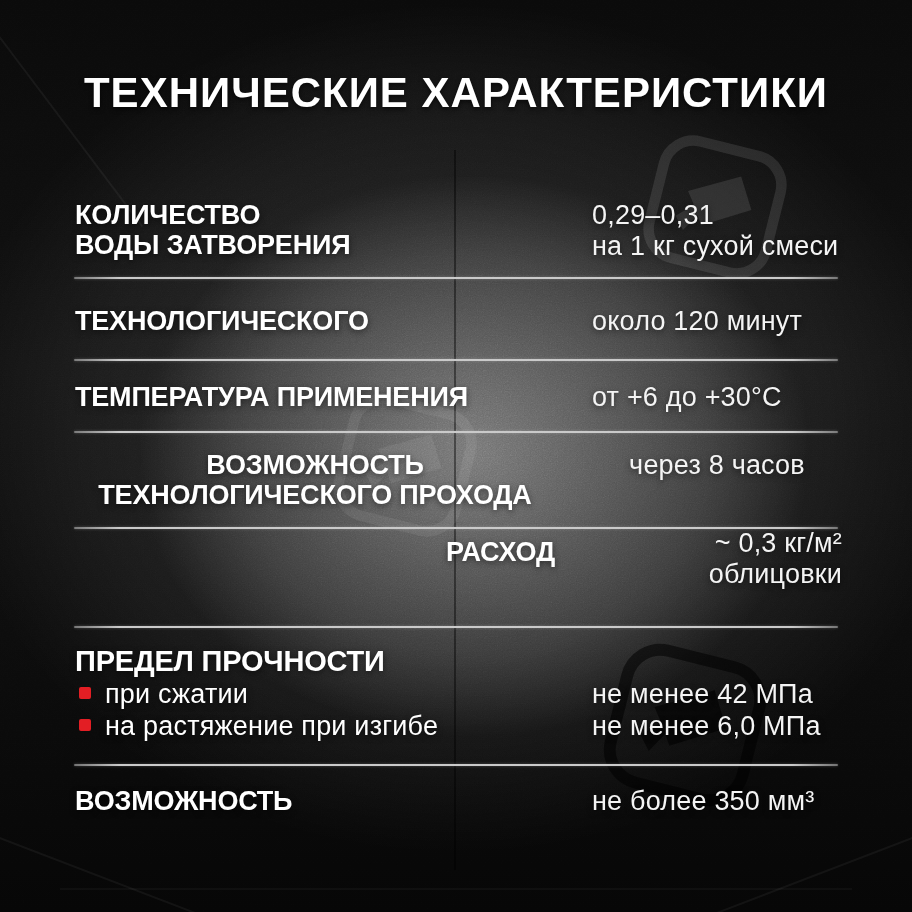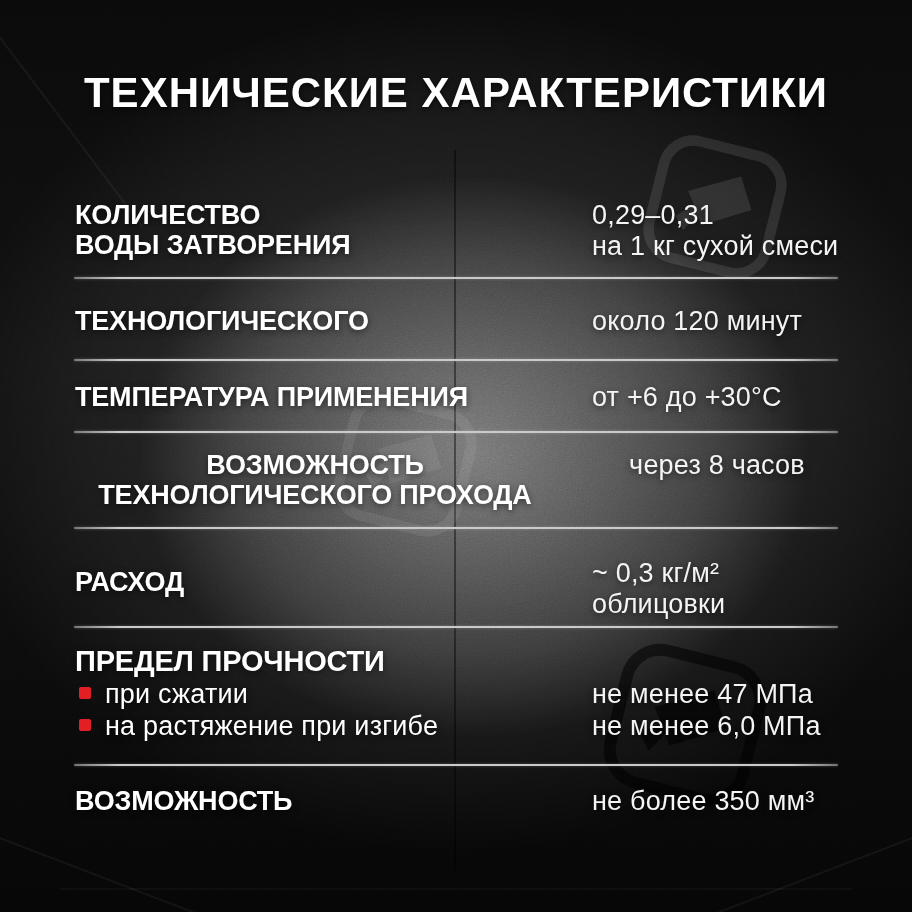--- a/index.html
+++ b/index.html
@@ -37,21 +37,21 @@
   .label{position:absolute;left:0;top:0;width:480px;font-weight:bold;
          font-size:27px;line-height:30px;letter-spacing:-0.2px;
          text-shadow:0 2px 6px rgba(0,0,0,0.55);}
   .value{position:absolute;left:517px;top:0;width:250px;
          font-size:27px;line-height:31px;letter-spacing:0.2px;color:#f4f4f4;
          text-shadow:0 2px 6px rgba(0,0,0,0.55);}
   .r0{top:200px;height:77px;}
   .r1{top:306px;height:53px;}
   .r2{top:382px;height:49px;}
   .r3{top:450px;height:77px;text-align:center;}
-  .r4{top:558px;height:78px;}
+  .r4{top:528px;height:78px;text-align:right;}
   .r4 .label{padding-top:9px;}
   .r5{top:644px;height:120px;}
   .r5 .label{position:relative;font-size:29px;line-height:34px;}
   .r6{top:786px;height:50px;}
 
   .sub-item{position:relative;height:32px;line-height:32px;font-size:27px;margin-top:0;
             text-shadow:0 2px 6px rgba(0,0,0,0.55);}
   .sub-item:first-of-type{margin-top:8px;}
   .bullet{position:absolute;left:4px;top:9px;width:12px;height:12px;border-radius:2px;}
   .sub-label{position:absolute;left:30px;top:0;letter-spacing:0.2px;}
@@ -152,21 +152,21 @@
         </div>
       </div>
       <div class="divider d4"></div>
       <div class="row r5">
         <div class="label">
           <div class="label-line">ПРЕДЕЛ ПРОЧНОСТИ</div>
         </div>
         <div class="sub-item">
           <span class="bullet" style="background: rgb(227, 30, 36);"></span>
           <span class="sub-label">при сжатии</span>
-          <span class="sub-value">не менее 47 МПа</span>
+          <span class="sub-value">не менее 42 МПа</span>
         </div>
         <div class="sub-item">
           <span class="bullet" style="background: rgb(227, 30, 36);"></span>
           <span class="sub-label">на растяжение при изгибе</span>
           <span class="sub-value">не менее 6,0 МПа</span>
         </div>
       </div>
       <div class="divider d5"></div>
       <div class="row r6">
         <div class="label">

